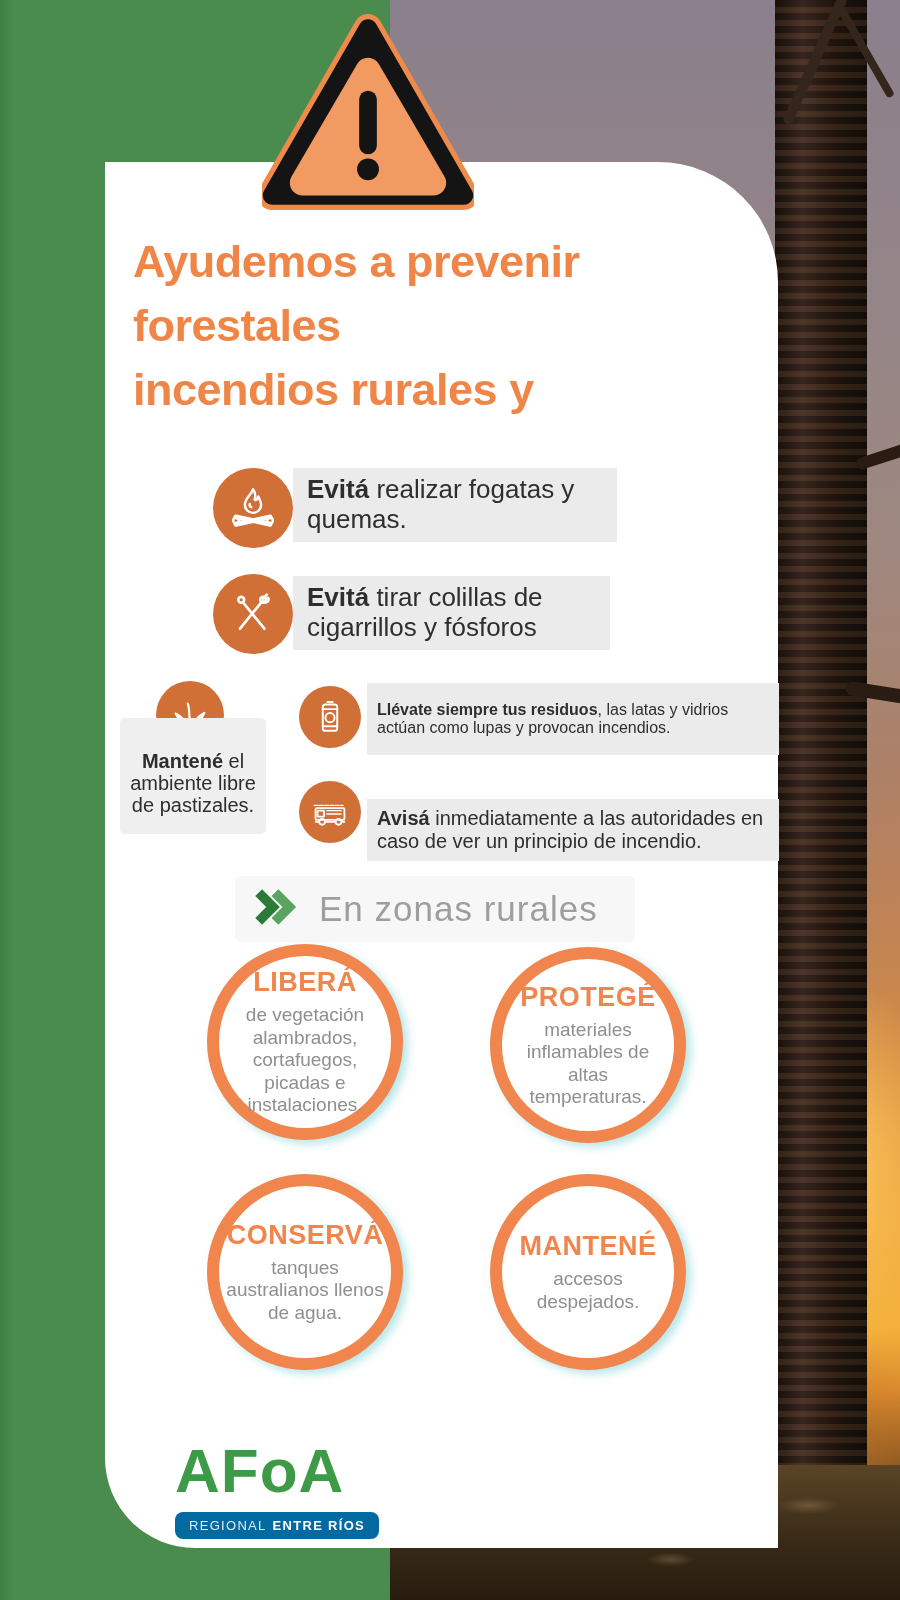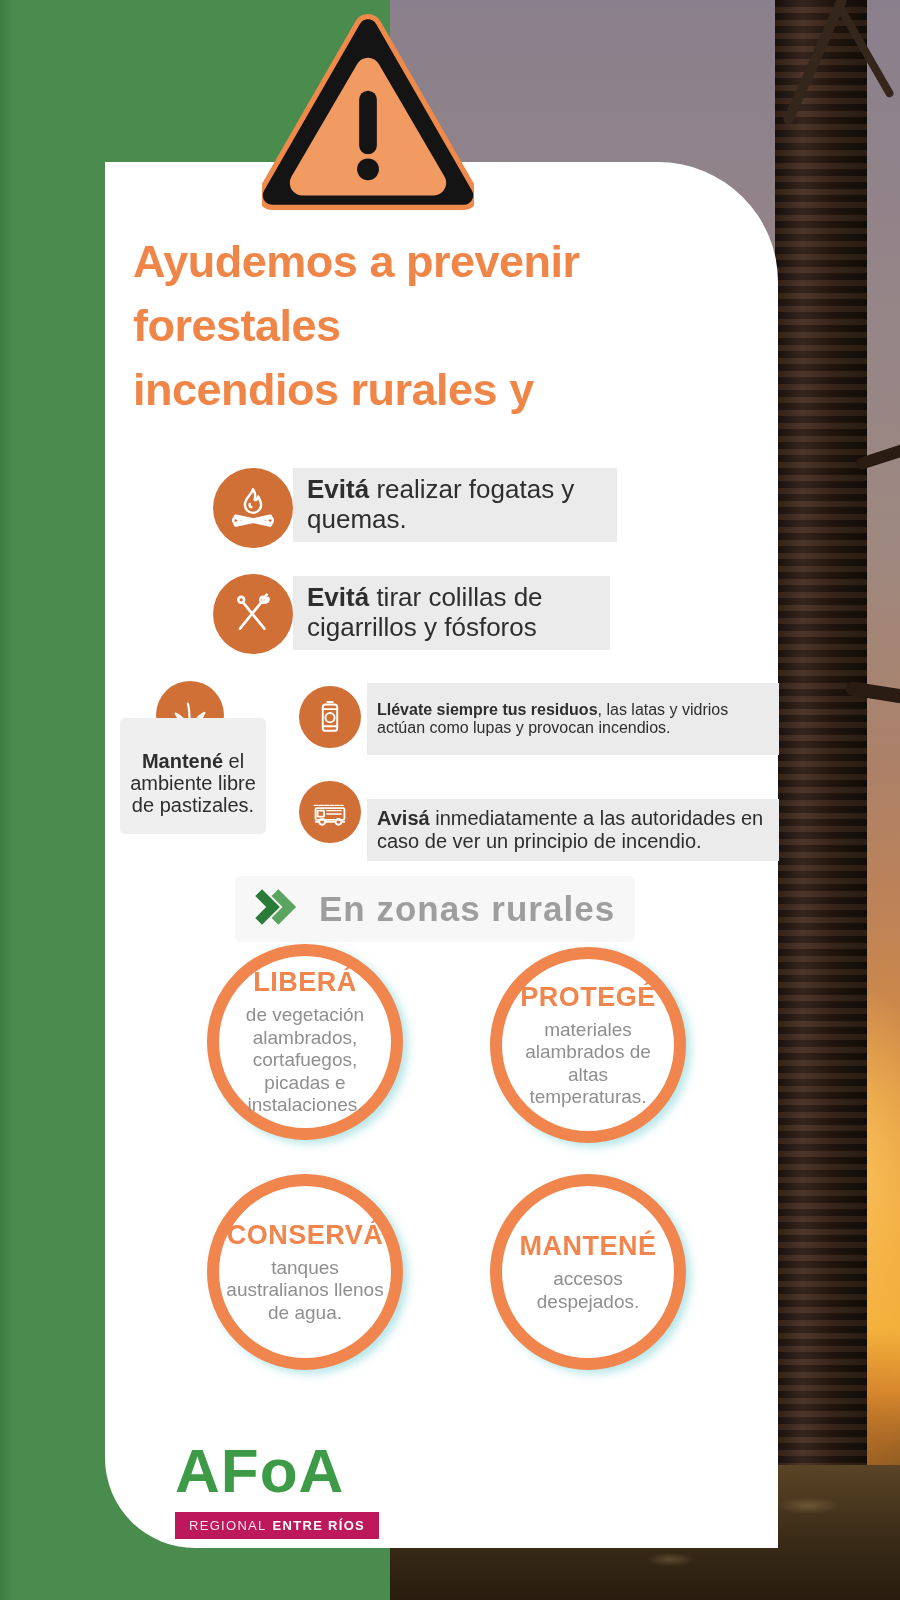--- a/index.html
+++ b/index.html
@@ -59,36 +59,36 @@
   .bar2{left:188px;top:414px;width:317px;height:74px;font-size:26px;line-height:1.15;padding-left:14px;}
   .bar4{left:262px;top:521px;width:412px;min-height:72px;font-size:16px;line-height:1.13;padding:8px 10px;}
   .bar5{left:262px;top:637px;width:412px;min-height:62px;font-size:20px;line-height:1.13;padding:8px 10px;}
   .tip-bar b, .side-box b{font-weight:700;}
   .side-box{position:absolute;left:15px;top:556px;width:146px;height:116px;
     background:#efefef;border-radius:5px;color:#2e2e2e;font-size:20px;line-height:1.1;
     text-align:center;padding:32px 8px 0 8px;}
   
   .section-bar{position:absolute;left:130px;top:714px;width:400px;height:66px;
     background:#f7f7f7;border-radius:6px;display:flex;align-items:center;padding-left:16px;}
-  .section-title{color:#9e9e9e;font-size:35px;letter-spacing:1px;margin-left:22px;font-weight:700;}
+  .section-title{color:#9e9e9e;font-size:35px;letter-spacing:1px;margin-left:22px;font-weight:400;}
   
   .big-circle{position:absolute;width:196px;height:196px;border-radius:50%;
     border:12px solid #f0854d;background:#fff;
     box-shadow:5px 4px 8px rgba(125,210,215,.55);
     display:flex;flex-direction:column;align-items:center;justify-content:center;text-align:center;}
   .bc1{left:102px;top:782px;}
   .bc2{left:385px;top:785px;align-items:center;}
   .bc3{left:102px;top:1012px;}
   .bc4{left:385px;top:1012px;}
   .bc-title{color:#f0854d;font-size:27px;font-weight:700;letter-spacing:.5px;margin-bottom:6px;}
   .bc-body{color:#8f8f8f;font-size:19px;line-height:1.18;width:158px;}
   
   .logo{position:absolute;left:70px;top:1278px;}
   .logo-name{color:#3d9a47;font-size:62px;font-weight:700;letter-spacing:1px;line-height:1;}
-  .logo-badge{display:inline-block;margin-top:10px;background:#be185d;border-radius:0;
+  .logo-badge{display:inline-block;margin-top:10px;background:#0369a1;border-radius:8px;
     padding:6px 14px;color:#fff;font-size:13px;letter-spacing:1.3px;white-space:nowrap;}
   .rg-light{font-weight:400;opacity:.88;}
   .rg-bold{font-weight:700;margin-left:6px;}
 </style>
 </head>
 <body>
 
 <div class="stage">
 
   <div class="bg-green"></div>
@@ -186,21 +186,21 @@
       </span>
       <span class="section-title">En zonas rurales</span>
     </div>
 
     <div class="big-circle bc1">
       <div class="bc-title">LIBERÁ</div>
       <div class="bc-body">de vegetación alambrados, cortafuegos, picadas e instalaciones.</div>
     </div>
     <div class="big-circle bc2">
       <div class="bc-title">PROTEGÉ</div>
-      <div class="bc-body">materiales alambrados de altas temperaturas.</div>
+      <div class="bc-body">materiales inflamables de altas temperaturas.</div>
     </div>
     <div class="big-circle bc3">
       <div class="bc-title">CONSERVÁ</div>
       <div class="bc-body">tanques australianos llenos de agua.</div>
     </div>
     <div class="big-circle bc4">
       <div class="bc-title">MANTENÉ</div>
       <div class="bc-body">accesos despejados.</div>
     </div>
 

